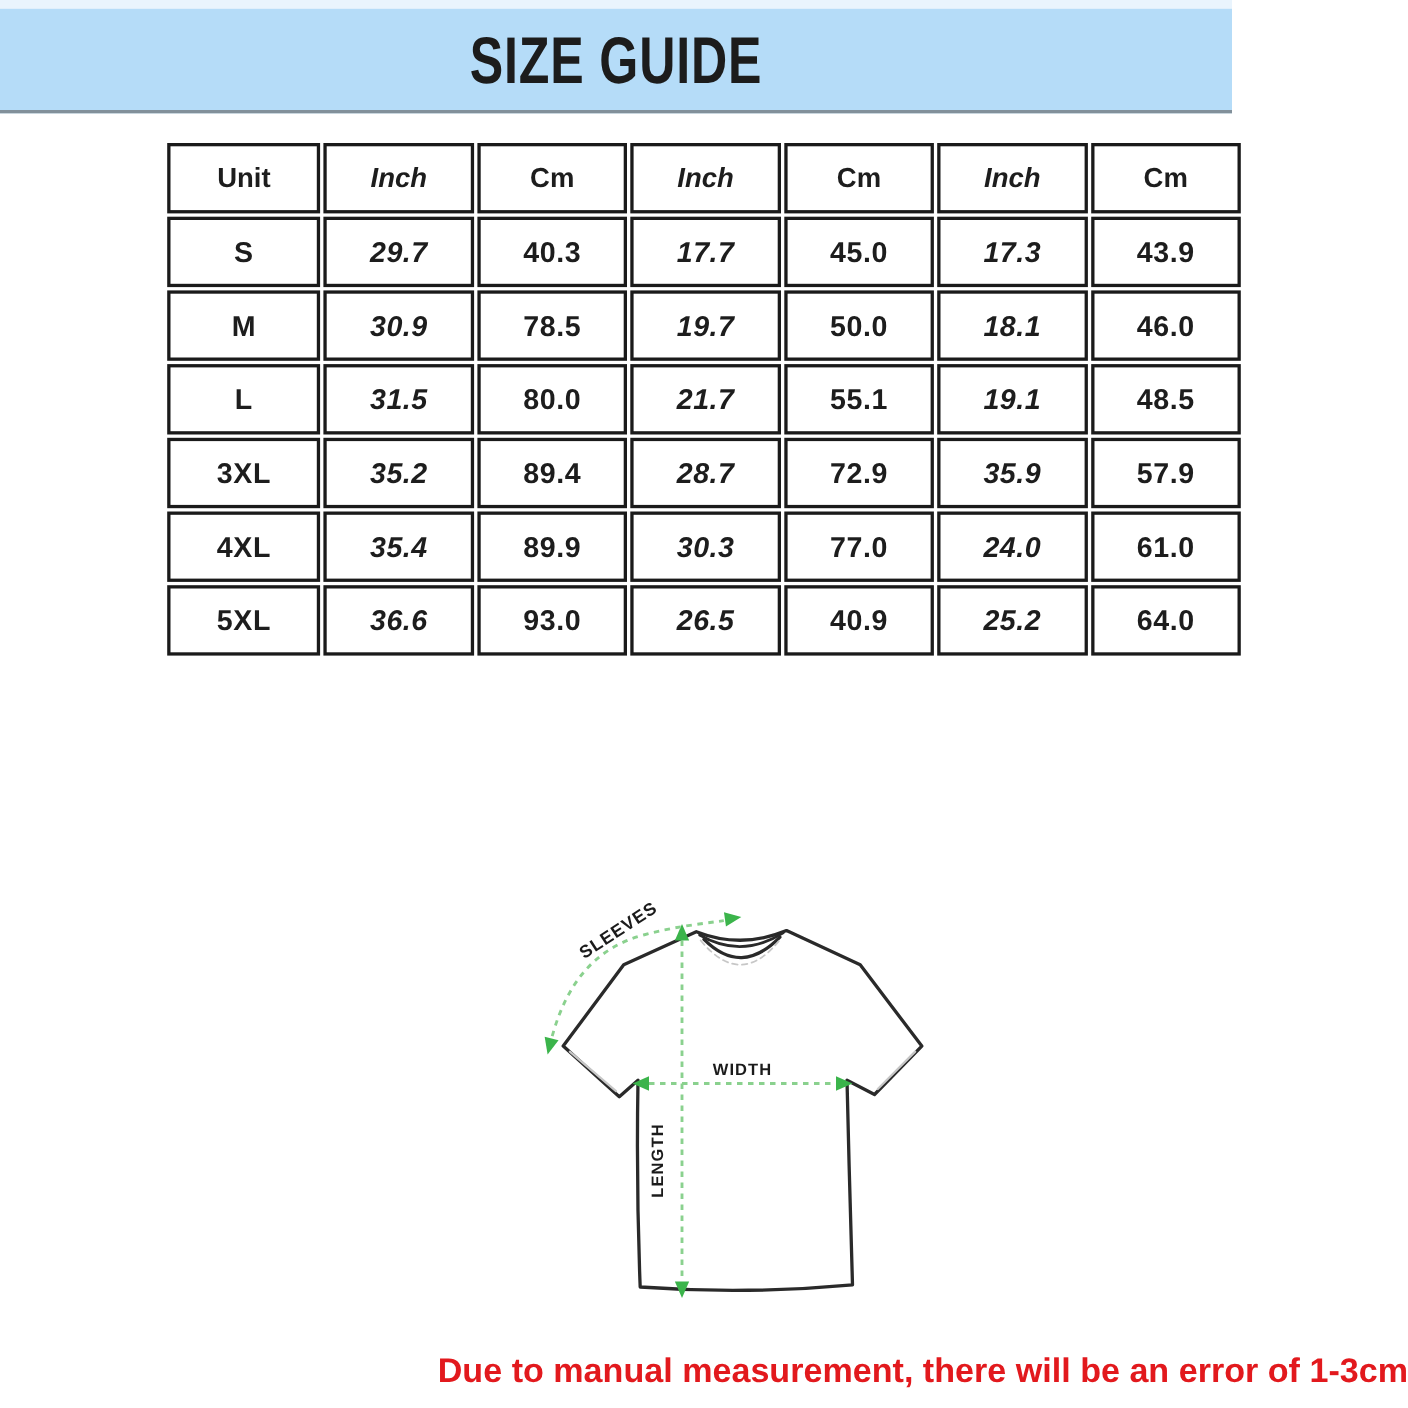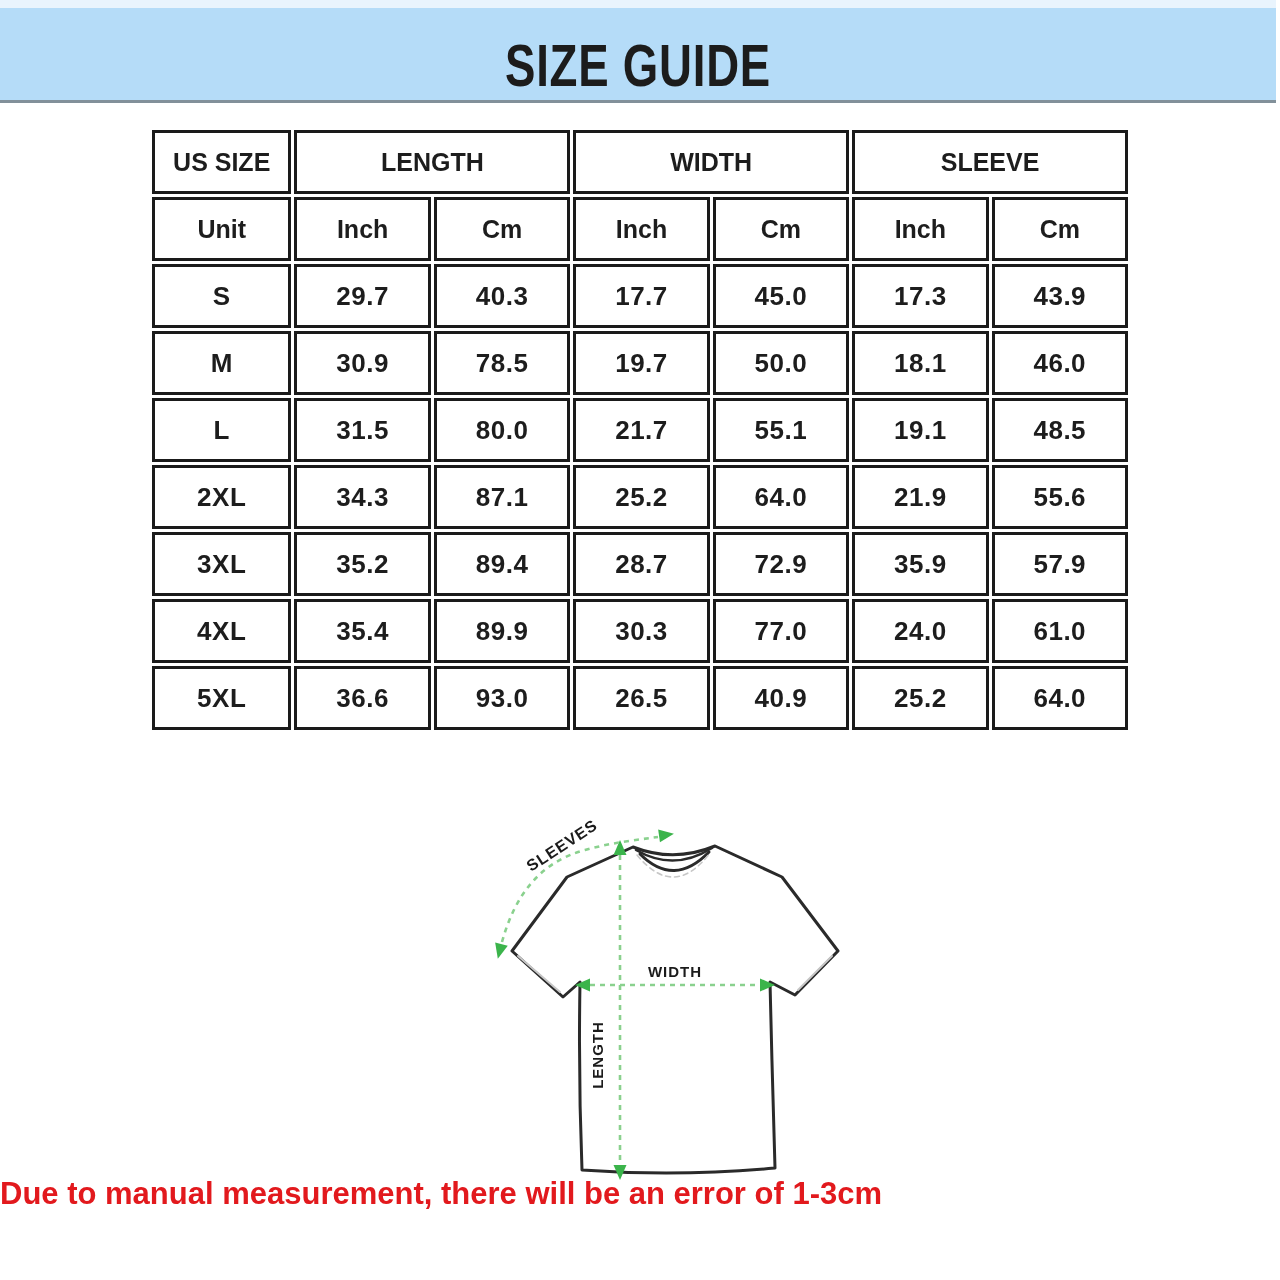--- a/index.html
+++ b/index.html
@@ -2,47 +2,47 @@
 <html><head>
 <meta charset="utf-8">
 <style>
   html,body{margin:0;padding:0;}
   body{
     width:1280px;height:1280px;position:relative;background:#ffffff;
     font-family:"Liberation Sans","DejaVu Sans",sans-serif;overflow:hidden;
   }
   
   .banner{
-    position:absolute;top:0;left:0;width:1276px;height:92px;
+    position:absolute;top:0;left:0;width:1120px;height:92px;
     background:#b5dcf8;border-top:8px solid #e9f4fd;border-bottom:3px solid #82909a;
-    display:flex;align-items:flex-end;justify-content:center;box-sizing:content-box;
+    display:flex;align-items:center;justify-content:center;box-sizing:content-box;
   }
   .banner-title{
     font-size:60px;font-weight:bold;color:#1c1c1c;letter-spacing:1px;
     transform:scaleX(0.76);display:inline-block;white-space:nowrap;
   }
   
   .table-wrap{position:absolute;left:149px;top:127px;width:982px;}
   table.size-table{
     border-collapse:separate;border-spacing:3px;width:982px;table-layout:fixed;
   }
   table.size-table td{
     border:3px solid #1a1a1a;height:58px;text-align:center;vertical-align:middle;
     font-weight:bold;color:#1d1d1d;background:#ffffff;padding:0;
   }
   td.hdr{font-size:25px;}
   td.num{font-size:26px;letter-spacing:0.5px;}
   td.gray{background:#f1f0f1;}
-  td.white{background:#ffffff;}
+  td.white{background:#ffffff;font-style:italic;}
   
   .shirt-wrap{position:absolute;left:460px;top:800px;width:460px;height:420px;}
   .diagram-label{font-weight:bold;fill:#1b1b1b;letter-spacing:1px;}
   
   .note{
-    position:absolute;left:0;top:1176px;width:1280px;text-align:left;
+    position:absolute;left:0;top:1228px;width:1280px;text-align:right;
     font-size:31px;font-weight:bold;color:#e2191d;
   }
 </style>
 </head>
 <body>
 
 <div class="banner">
   <span class="banner-title">SIZE GUIDE</span>
 </div>
 
@@ -51,26 +51,20 @@
     <colgroup>
       <col style="width:139px">
         <col style="width:136px">
         <col style="width:136px">
       <col style="width:136px">
         <col style="width:136px">
         <col style="width:136px">
         <col style="width:136px">
     </colgroup>
     <tbody>
-      <tr>
-        <td class="hdr gray">US SIZE</td>
-        <td class="hdr gray" colspan="2">LENGTH</td>
-        <td class="hdr gray" colspan="2">WIDTH</td>
-        <td class="hdr gray" colspan="2">SLEEVE</td>
-      </tr>
       <tr>
         <td class="hdr gray">Unit</td>
         <td class="hdr white">Inch</td>
         <td class="hdr gray">Cm</td>
         <td class="hdr white">Inch</td>
         <td class="hdr gray">Cm</td>
         <td class="hdr white">Inch</td>
         <td class="hdr gray">Cm</td>
       </tr>
 
@@ -93,29 +87,20 @@
           <td class="num gray">46.0</td>
         </tr>
         <tr>
           <td class="num gray">L</td>
           <td class="num white">31.5</td>
           <td class="num gray">80.0</td>
           <td class="num white">21.7</td>
           <td class="num gray">55.1</td>
           <td class="num white">19.1</td>
           <td class="num gray">48.5</td>
-        </tr>
-        <tr>
-          <td class="num gray">2XL</td>
-          <td class="num white">34.3</td>
-          <td class="num gray">87.1</td>
-          <td class="num white">25.2</td>
-          <td class="num gray">64.0</td>
-          <td class="num white">21.9</td>
-          <td class="num gray">55.6</td>
         </tr>
         <tr>
           <td class="num gray">3XL</td>
           <td class="num white">35.2</td>
           <td class="num gray">89.4</td>
           <td class="num white">28.7</td>
           <td class="num gray">72.9</td>
           <td class="num white">35.9</td>
           <td class="num gray">57.9</td>
         </tr>

